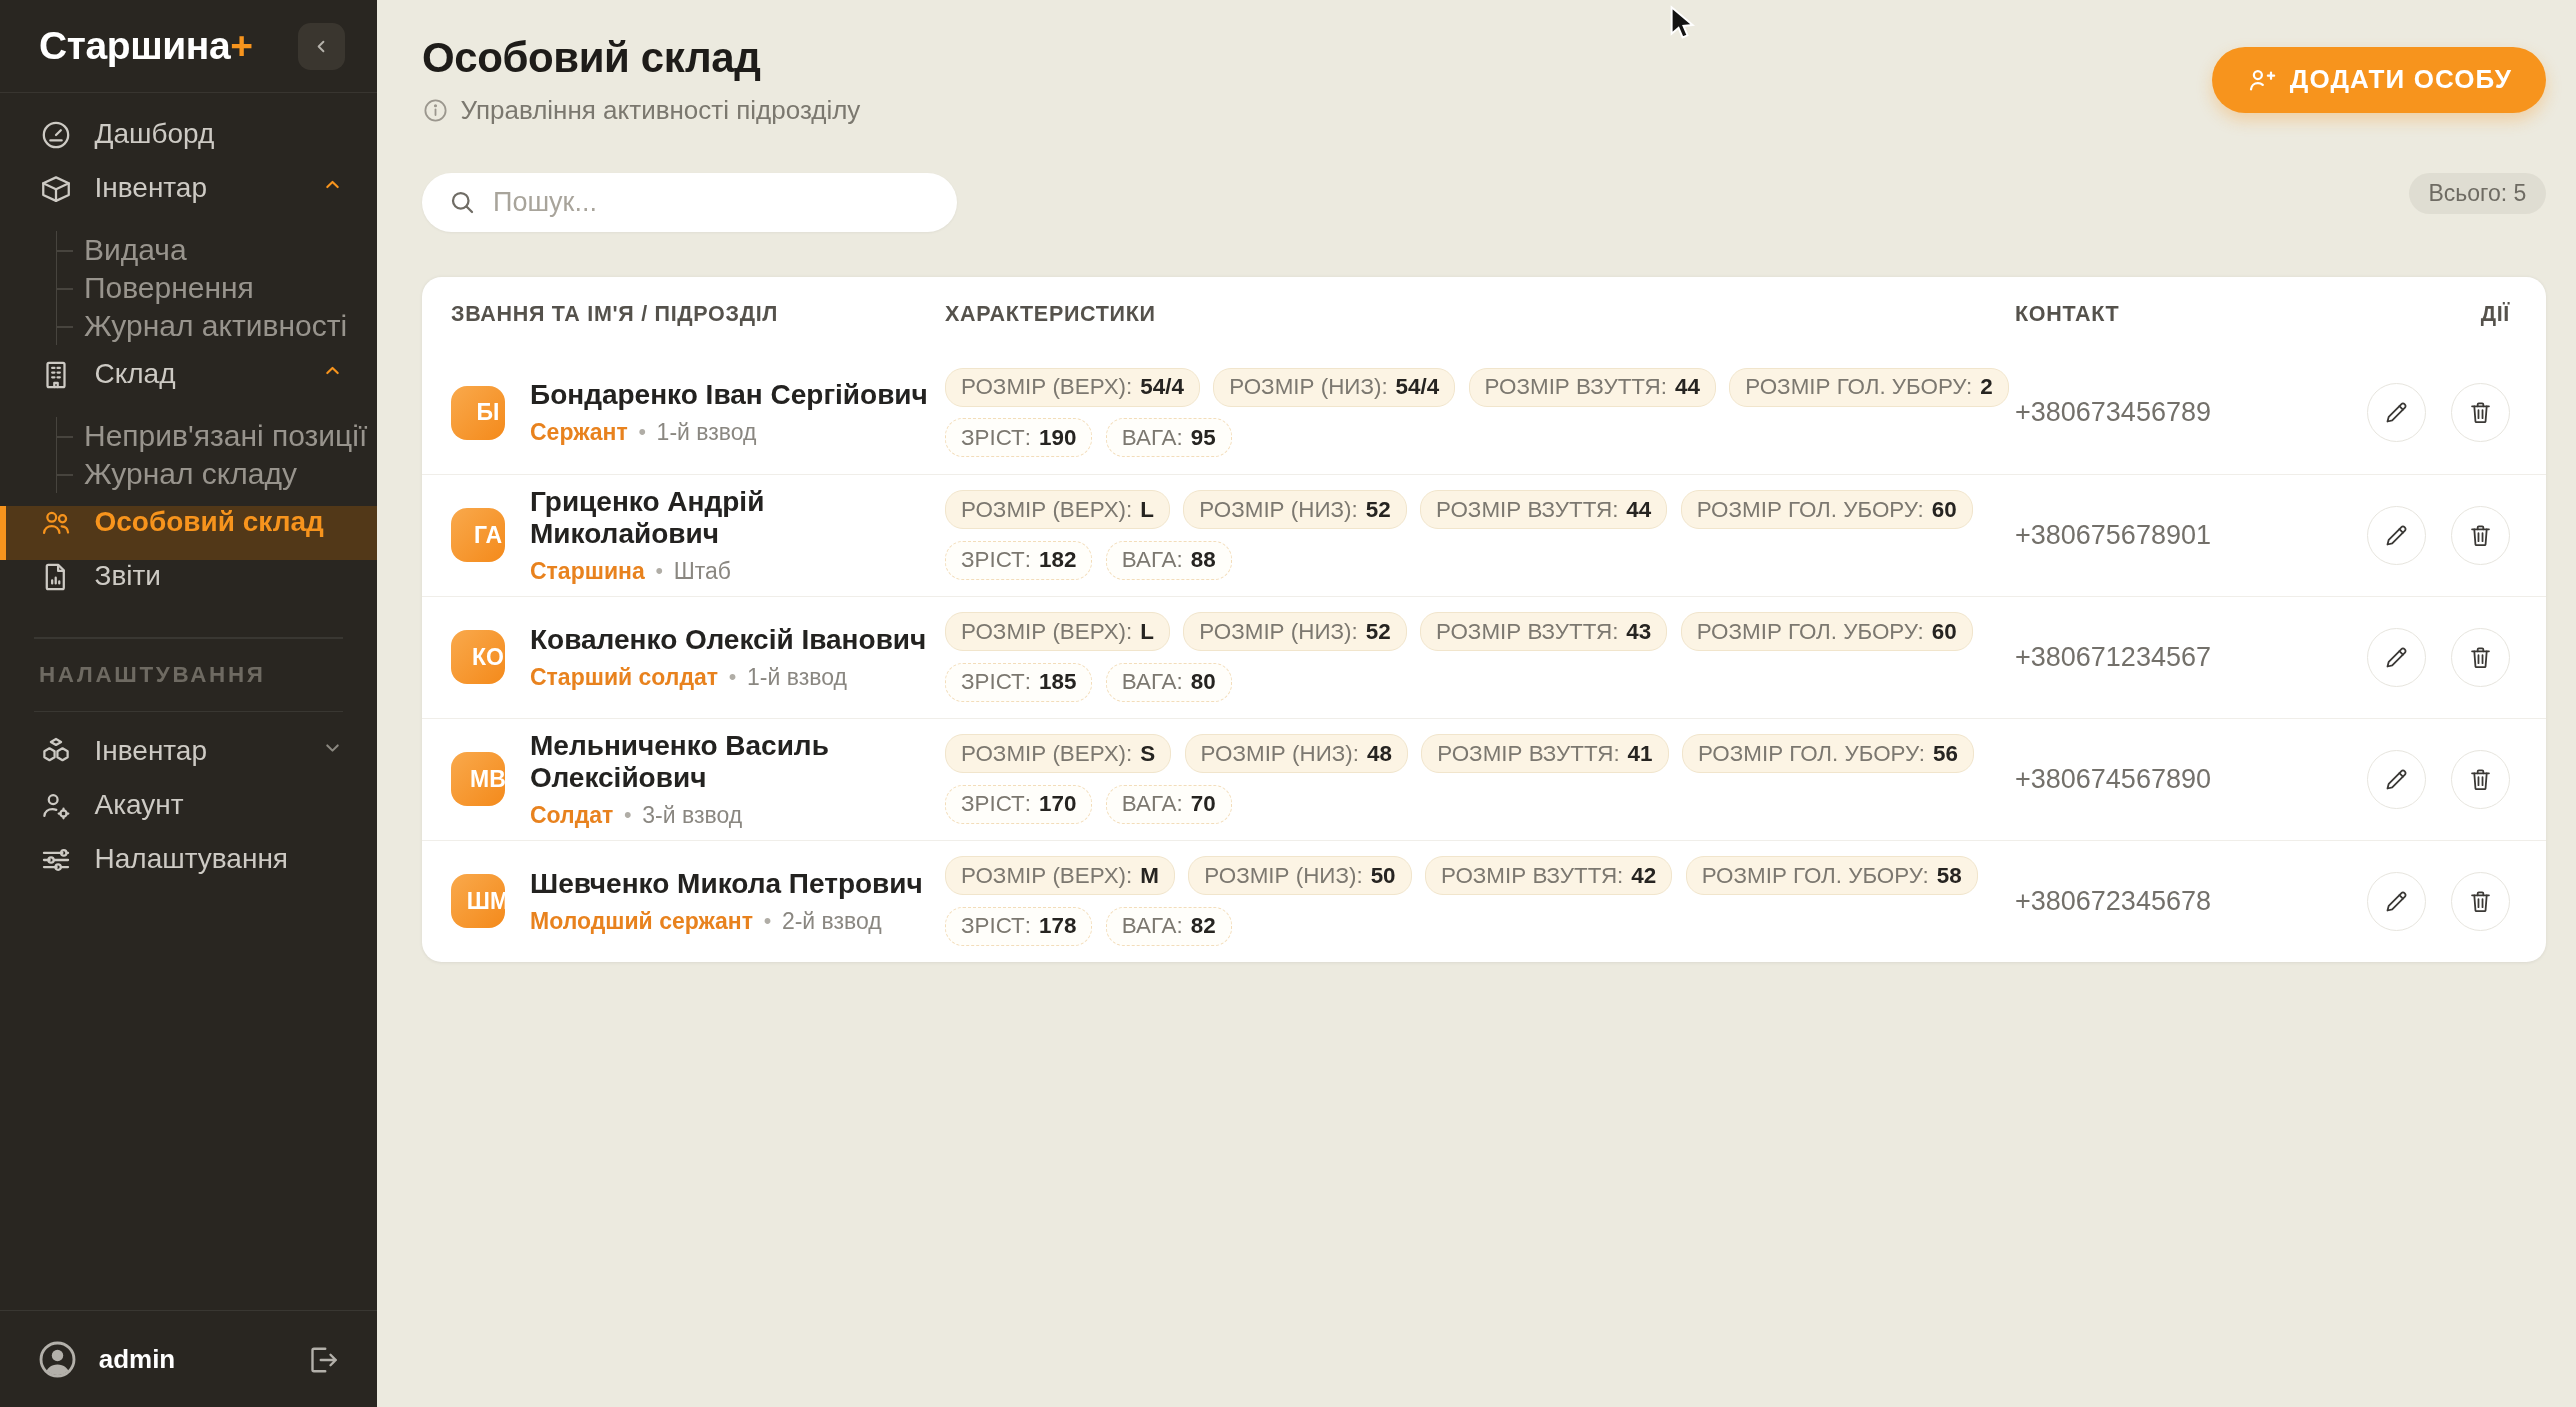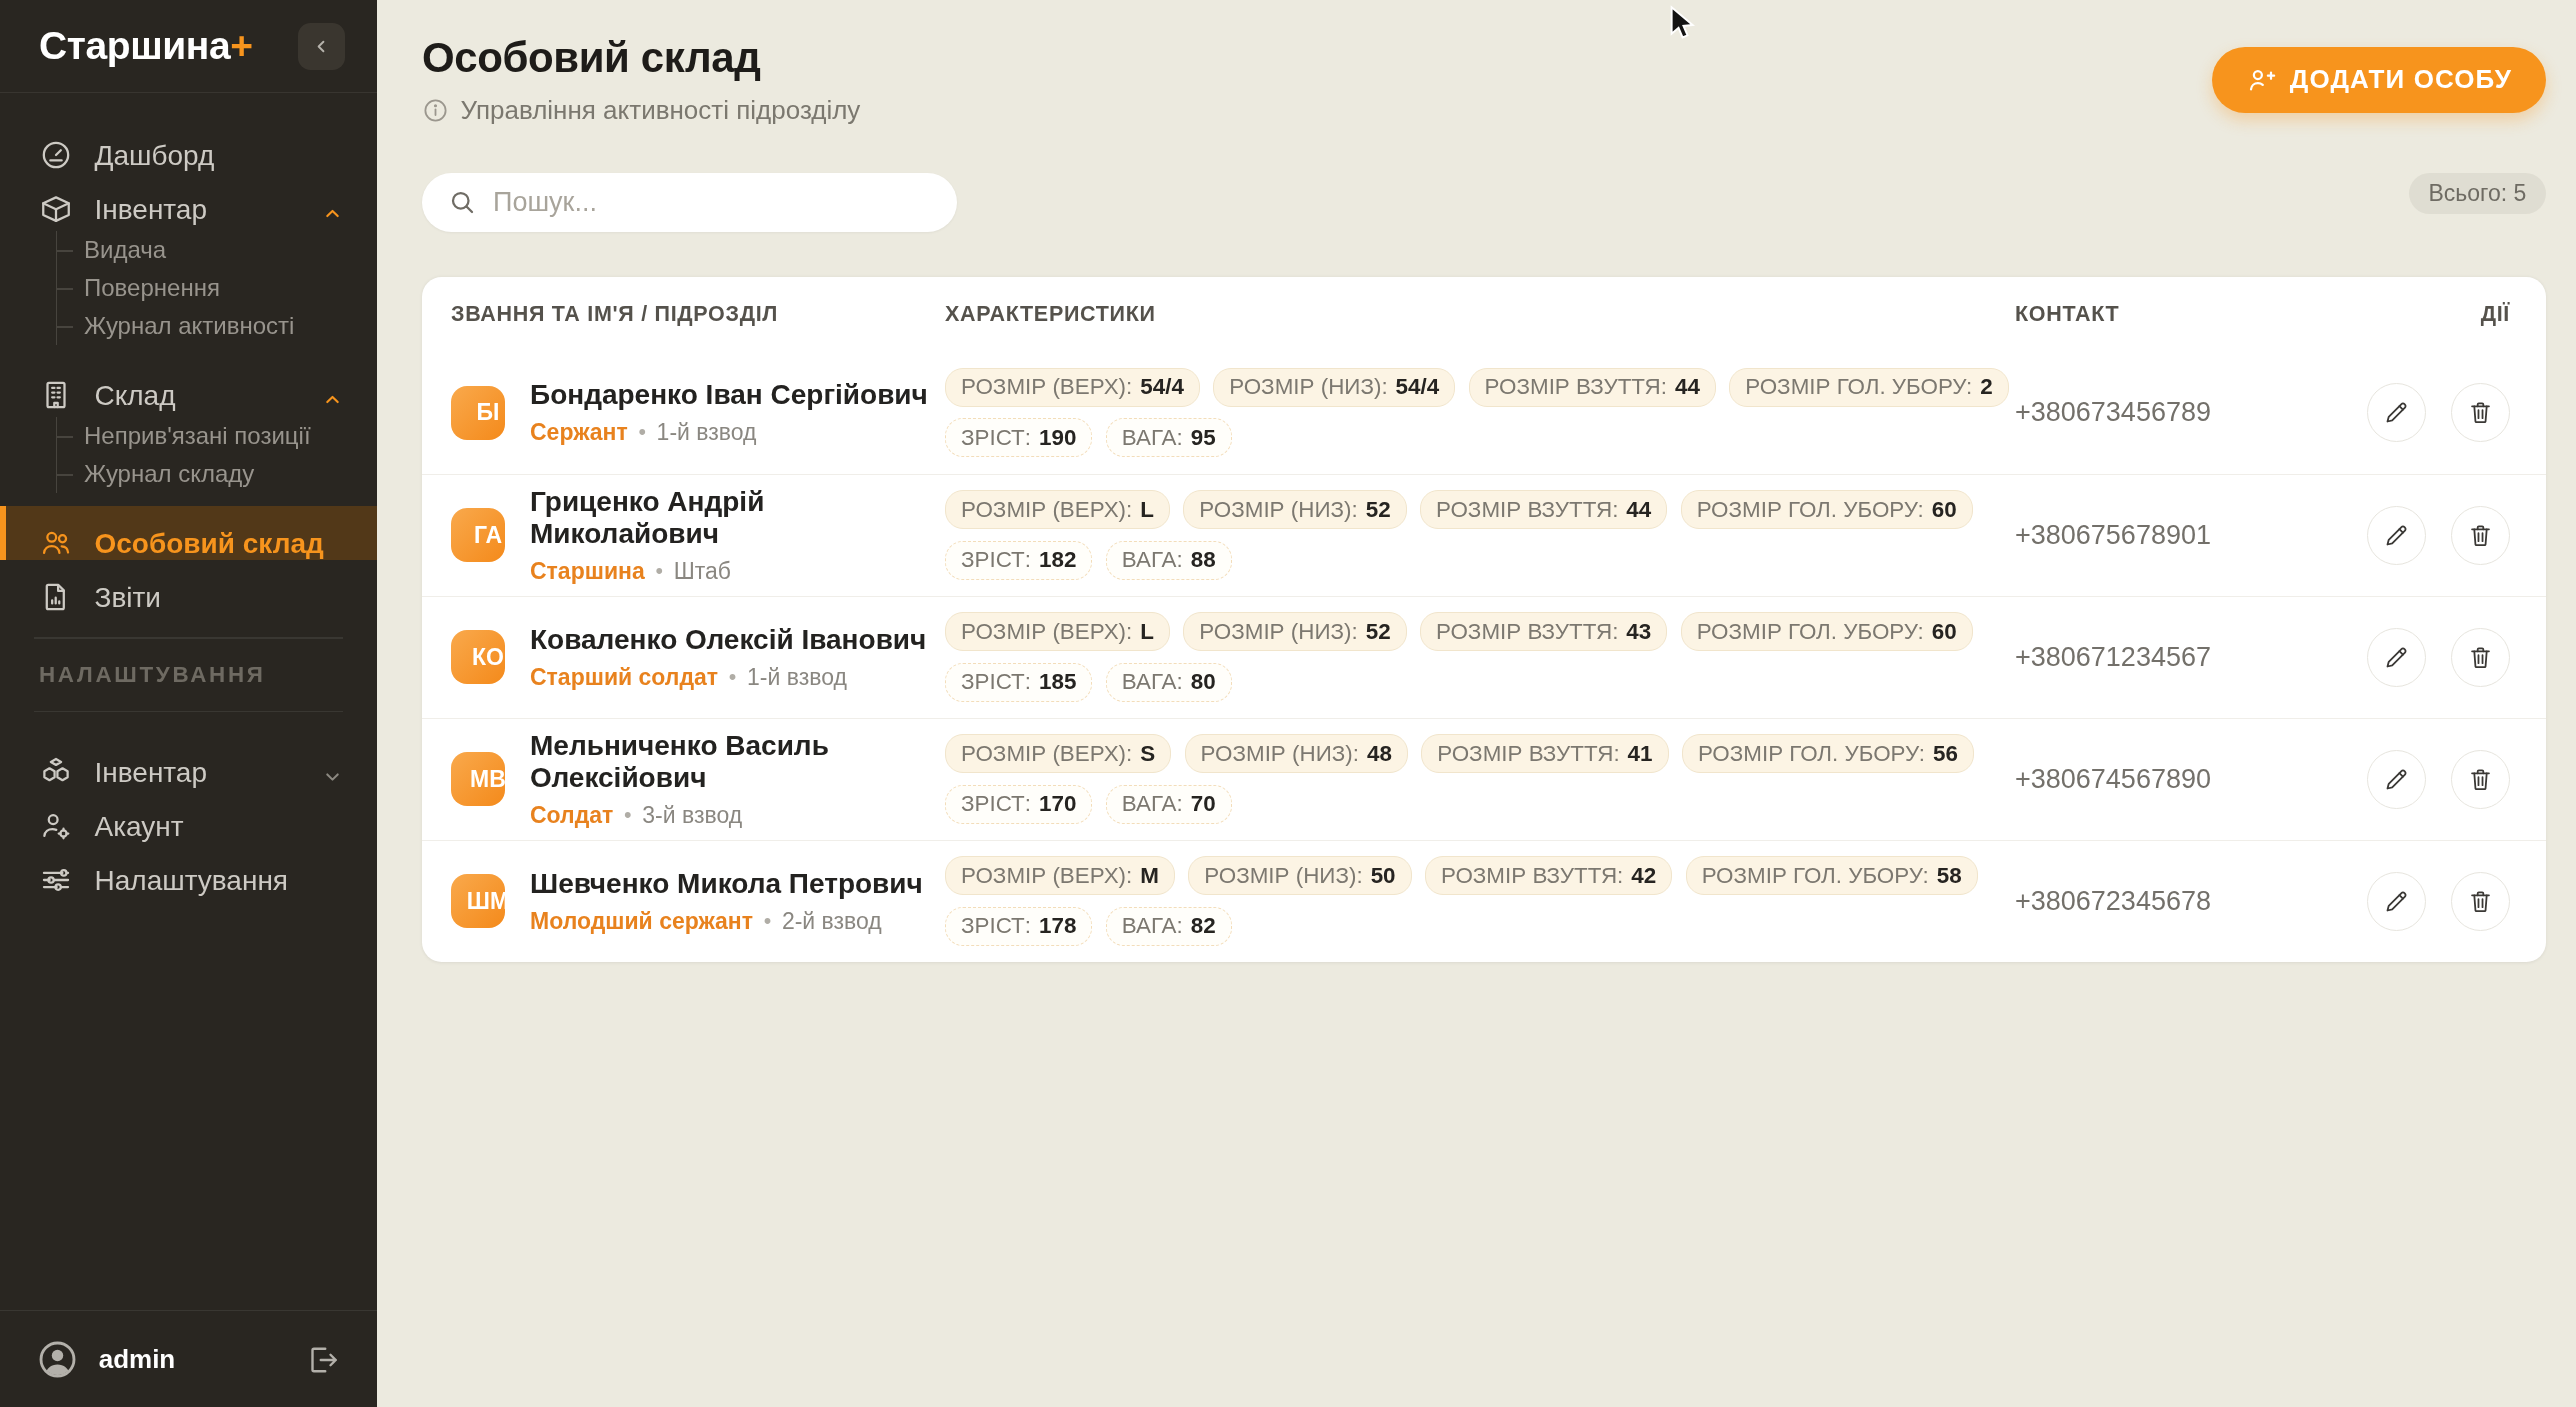--- a/index.html
+++ b/index.html
@@ -13,27 +13,27 @@
   button{font-family:inherit;cursor:pointer;border:none;background:none;}
   svg{display:block;}
 
   
   .sidebar{width:377px;min-width:377px;height:100%;background:var(--sidebar-bg);display:flex;flex-direction:column;color:#CDCAC4;}
   .sb-header{height:93px;display:flex;align-items:center;justify-content:space-between;padding:0 32px 0 39px;border-bottom:1.8px solid rgba(255,255,255,.07);}
   .logo{font-size:39px;font-weight:700;color:#fff;letter-spacing:-0.4px;}
   .logo .plus{color:var(--accent);}
   .collapse-btn{width:47px;height:47px;border-radius:12.5px;background:#3A362F;color:#B5B2AB;display:flex;align-items:center;justify-content:center;}
   .sb-nav{flex:1;padding:25px 0 0 0;overflow:hidden;}
-  .nav-item{height:54px;display:flex;align-items:flex-end;gap:21.5px;padding:0 32px 0 39px;font-size:28px;color:#CDCAC4;position:relative;cursor:pointer;}
+  .nav-item{height:54px;display:flex;align-items:flex-start;gap:21.5px;padding:0 32px 0 39px;font-size:28px;color:#CDCAC4;position:relative;cursor:pointer;}
   .nav-item .nav-ic{width:34px;height:34px;flex:none;}
   .nav-item .chev{margin-left:auto;}
   .nav-item.active{background:var(--sidebar-active-bg);color:var(--accent);font-weight:700;}
   .nav-item.active::before{content:"";position:absolute;left:0;top:0;bottom:0;width:6.3px;background:var(--accent);}
   .subnav{margin:5.4px 0 12.5px 56px;border-left:1.8px solid #47443E;}
-  .subnav .sub-item{height:38px;display:flex;align-items:center;font-size:24px;color:#98948D;padding-left:27px;position:relative;cursor:pointer;}
+  .subnav .sub-item{height:38px;display:flex;align-items:center;font-size:30px;color:#98948D;padding-left:27px;position:relative;cursor:pointer;}
   .subnav .sub-item::before{content:"";position:absolute;left:0;top:50%;width:16px;height:1.8px;background:#47443E;}
   .sb-divider{height:1.8px;background:rgba(255,255,255,.08);margin:23px 34px;}
   .section-label{padding:0 39px;font-size:22.4px;font-weight:700;letter-spacing:2.7px;color:#6E6A62;margin:5.4px 0 7.2px;}
   .sb-footer{height:98px;border-top:1.8px solid rgba(255,255,255,.08);display:flex;align-items:center;gap:19.7px;padding:0 36px 0 36px;}
   .sb-footer .uname{font-size:26px;font-weight:700;color:#fff;}
   .sb-footer .logout{margin-left:auto;color:#B3B0AA;}
 
   
   .main{flex:1;padding:34px 30px 0 45px;position:relative;}
   .page-head{display:flex;justify-content:space-between;align-items:flex-start;}

